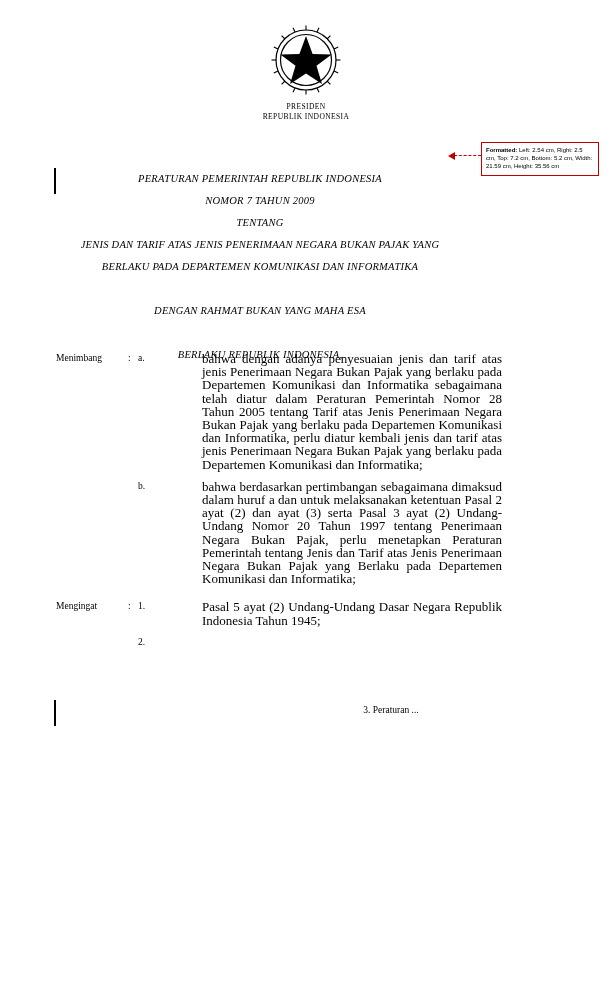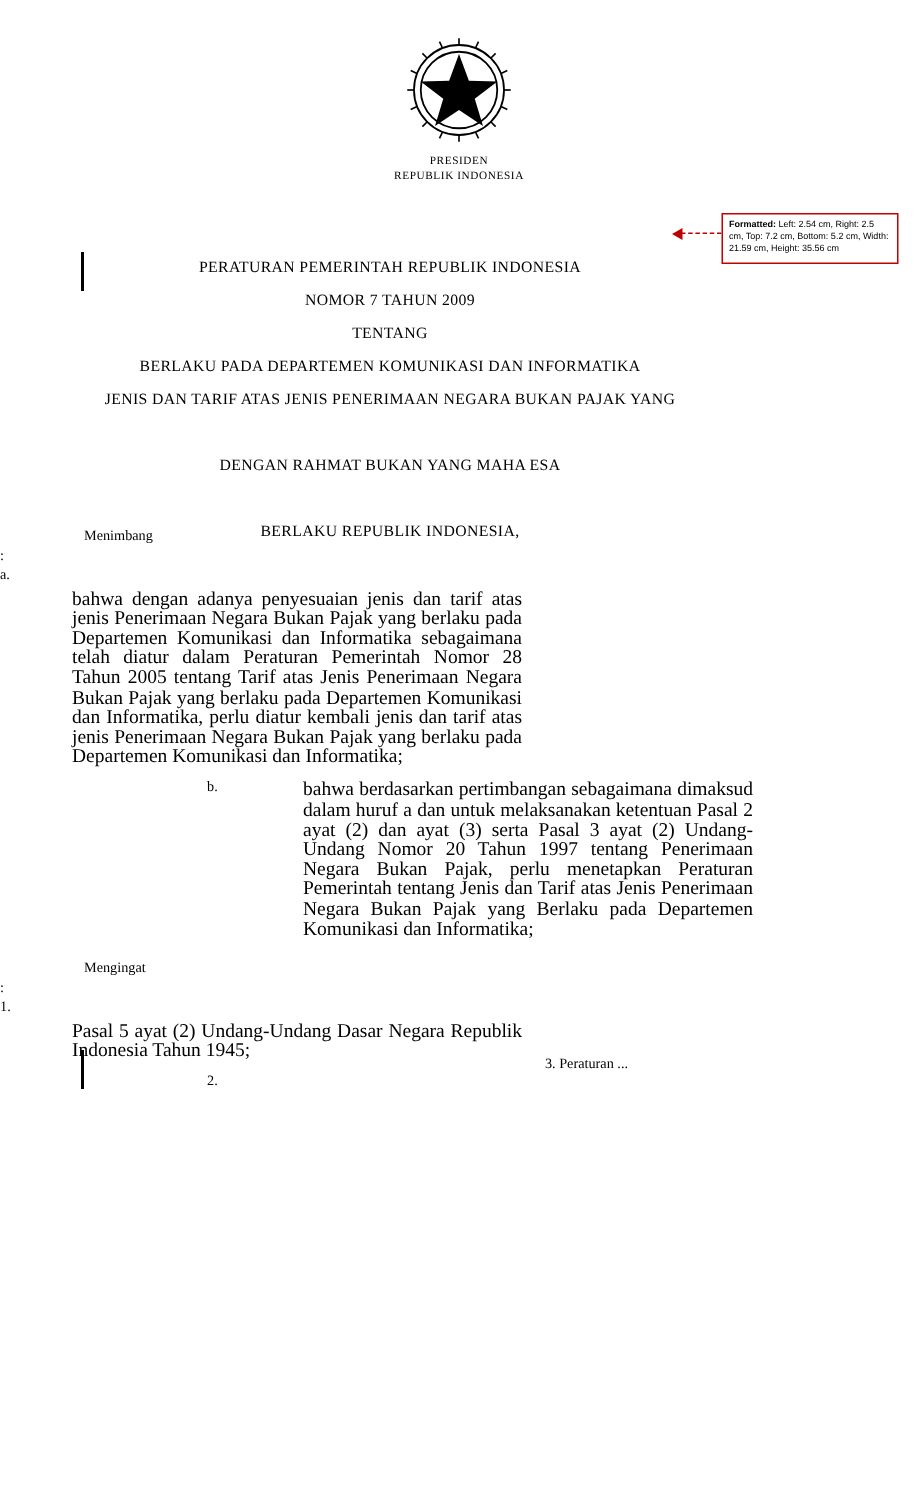--- a/index.html
+++ b/index.html
@@ -60,34 +60,34 @@
     position: absolute;
     left: 40px;
     width: 440px;
     text-align: center;
   }
   .title-line {
     font-size: 10.5px;
     letter-spacing: 0.25px;
     line-height: 22px;
     white-space: nowrap;
+    font-style: italic;
   }
   .title-line.wrapline { white-space: normal; }
 
   
   .body-block {
     position: absolute;
     left: 0;
     width: 612px;
   }
   .row {
     display: flex;
     align-items: flex-start;
     margin-bottom: 0;
-    flex-direction: column;
   }
   .lab {
     width: 72px;
     margin-left: 56px;
     font-size: 9.5px;
     line-height: 13.2px;
     flex: 0 0 auto;
   }
   .colon {
     width: 10px;
@@ -217,22 +217,22 @@
     <div class="arrow"></div>
   </div>
   <div class="comment-box">
     <b>Formatted:</b><span> Left:  2.54 cm, Right:  2.5 cm, Top:  7.2 cm, Bottom:  5.2 cm, Width:  21.59 cm, Height:  35.56 cm</span>
   </div>
 
   <div class="title-block" style="top:168px;">
     <div class="title-line">PERATURAN PEMERINTAH REPUBLIK INDONESIA</div>
     <div class="title-line">NOMOR 7 TAHUN 2009</div>
     <div class="title-line">TENTANG</div>
+    <div class="title-line wrapline">JENIS DAN TARIF ATAS JENIS PENERIMAAN NEGARA BUKAN PAJAK YANG</div>
     <div class="title-line wrapline">BERLAKU PADA  DEPARTEMEN KOMUNIKASI DAN INFORMATIKA</div>
-    <div class="title-line wrapline">JENIS DAN TARIF ATAS JENIS PENERIMAAN NEGARA BUKAN PAJAK YANG</div>
     <div style="height:22px;"></div>
     <div class="title-line">DENGAN RAHMAT BUKAN YANG MAHA ESA</div>
     <div style="height:22px;"></div>
     <div class="title-line">BERLAKU REPUBLIK INDONESIA,</div>
   </div>
 
   <div class="body-block" style="top:352px;">
 
     <div class="row">
       <div class="lab">Menimbang</div>

